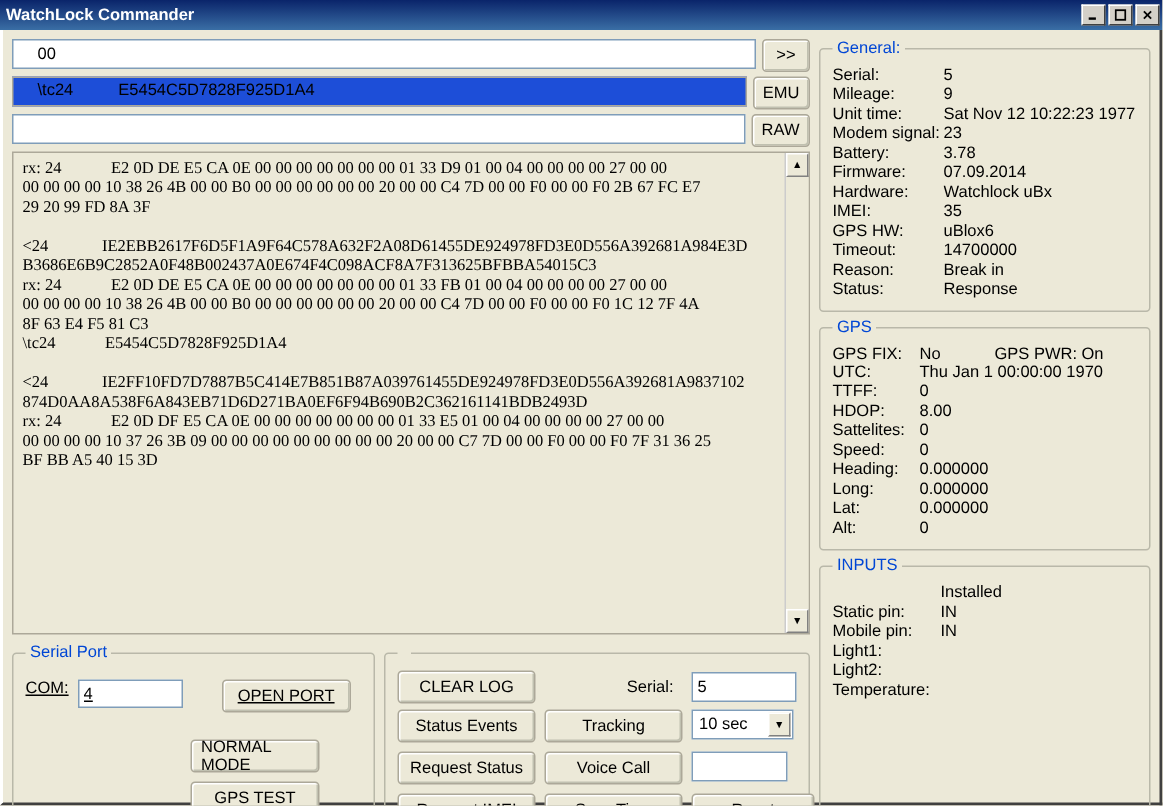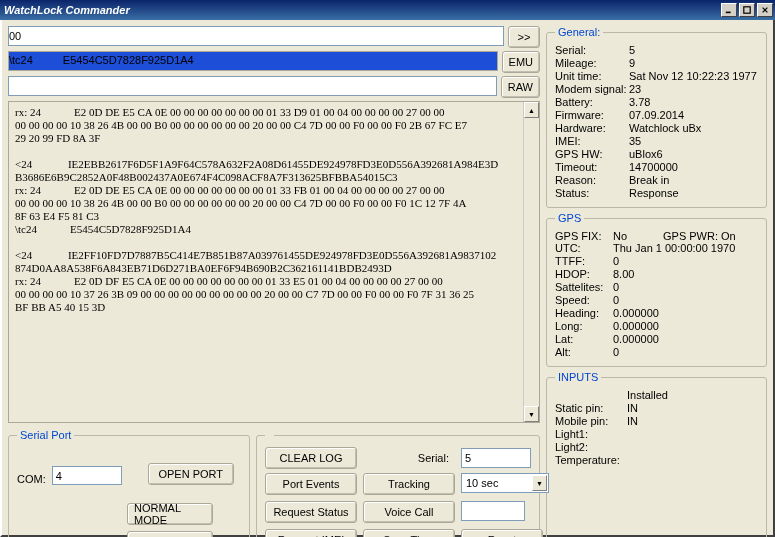--- a/index.html
+++ b/index.html
@@ -1,55 +1,55 @@
 <!DOCTYPE html>
 <html><head>
 <meta charset="utf-8">
 <style>
 * { box-sizing: border-box; margin: 0; padding: 0; font-family: "Tahoma", "MS Sans Serif", sans-serif; font-size: 11px; }
 body { background: #ece9d8; width: 775px; height: 537px; overflow: hidden; }
 
 .titlebar { height: 20px; background: linear-gradient(#0a246a, #3a6ea5); color: #fff; display: flex; align-items: center; padding: 0 2px 0 4px; font-weight: bold; }
-.titlebar .title { flex: 1; font-style: italic; }
+.titlebar .title { flex: 1; }
 .win-btns { display: flex; gap: 2px; }
 .win-btns button { width: 16px; height: 14px; background: #d4d0c8; border: 1px solid #fff; border-right-color:#404040; border-bottom-color:#404040; font-size:9px; line-height:10px; display:flex; align-items:center; justify-content:center; cursor:pointer; font-family: "Marlett", "Tahoma"; }
 .win-btns svg { width:8px; height:8px; }
 
 .window-body { border: 2px solid #d4d0c8; border-top: none; border-left-color:#fff; border-top-color:#fff; border-right-color:#404040; border-bottom-color:#404040; padding: 6px; height: 517px; background:#ece9d8; }
 
 .row { display:flex; gap:4px; margin-bottom:3px; }
 .col-left { width: 532px; }
 .col-right { flex:1; display:flex; flex-direction:column; gap:4px;justify-content:flex-end;}
 
-.input-text { background:#fff; border:1px solid #7f9db9; padding:2px 0; height:20px; }
+.input-text { background:#fff; border:1px solid #7f9db9; padding:2px 16px; height:20px; }
 .input-text.small { flex:1; }
 .btn { background:#ece9d8; border:1px solid #aca899; border-radius:3px; box-shadow: inset 1px 1px #fff, inset -1px -1px #c0c0b0; height:22px; padding:0 6px; cursor:pointer; min-width:32px; display:flex; align-items:center; justify-content:center; }
 .btn.wide { width: 86px; }
 .btn.wider { width: 92px;}
 
 .log-wrap { position:relative; border:1px solid #aca899; background:#ece9d8; margin-top:3px; height:322px; display:flex;}
 .log { flex:1; padding:4px 6px; font-family: "Tahoma"; font-size:11px; line-height:13px; white-space:pre-wrap; word-break:break-all; overflow:hidden; color:#000; }
 .sb { width:16px; background:#ece9d8; border-left:1px solid #ccc; display:flex; flex-direction:column; align-items:center; justify-content:space-between; }
 .sb-btn { width:15px; height:16px; background:#ece9d8; border:1px solid #fff; border-right-color:#808080; border-bottom-color:#808080; display:flex; align-items:center; justify-content:center; font-size:7px; }
 
 fieldset { border:1px solid #b9b8a9; border-radius:3px; padding:6px 8px 8px 8px; }
 legend { padding:0 3px; color:#0046d5; font-size:11px; background:#ece9d8; }
 
 .kv { display:grid; grid-template-columns: 74px 1fr; row-gap:1px; font-size:11px;}
 .kv span { white-space:nowrap; overflow:hidden; }
 .kv-gps { display:grid; grid-template-columns: 58px 50px 58px 30px; row-gap:1px;}
 .kv-gps2 { display:grid; grid-template-columns: 58px 1fr; row-gap:1px;}
 .kv-in { display:grid; grid-template-columns: 72px 1fr; row-gap:1px;}
 
-.serial-port-row { display:flex; gap:6px; align-items:flex-end; margin:16px 0; }
+.serial-port-row { display:flex; gap:6px; align-items:flex-start; margin:6px 0;text-decoration:underline; }
 .sp-com-input { width:70px; background:#fff; border:1px solid #7f9db9; padding:2px 3px; height:19px; }
 
 .bottom { display:flex; gap:6px; margin-top:6px; }
 .bottom fieldset { flex:1; }
-.select { background:#fff; border:1px solid #7f9db9; height:20px; display:flex; align-items:center; padding:0 0 0 4px; width:88px; position:relative;}
+.select { background:#fff; border:1px solid #7f9db9; height:20px; display:flex; align-items:center; padding:0 0 0 4px; width:68px; position:relative;}
 .select .arrow { position:absolute; right:1px; top:1px; bottom:1px; width:15px; background:#ece9d8; border:1px solid #fff; border-right-color:#808080; border-bottom-color:#808080; display:flex; align-items:center; justify-content:center; font-size:7px;}
 .tiny-input { background:#fff; border:1px solid #7f9db9; height:20px; width:64px; padding:0 3px;}
 
 </style>
 </head>
 <body>
 
 <div class="titlebar">
   <span class="title">WatchLock Commander</span>
   <div class="win-btns">
@@ -141,21 +141,21 @@
         </fieldset>
 
         <fieldset style="flex:1;">
           <legend>&nbsp;</legend>
           <div style="display:flex; align-items:center; gap:6px; margin-bottom:4px;">
             <div class="btn wider">CLEAR LOG</div>
             <div style="flex:1; text-align:right; padding-right:6px;">Serial:</div>
             <input class="tiny-input" style="width: 70px;" value="5">
           </div>
           <div style="display:grid; grid-template-columns: 92px 92px 70px; gap:6px 6px;">
-            <div class="btn wider">Port Events</div>
+            <div class="btn wider">Status Events</div>
             <div class="btn wider">Tracking</div>
             <div class="select">
               <span>10 sec</span>
               <div class="arrow">▼</div>
             </div>
             <div class="btn wider">Request Status</div>
             <div class="btn wider">Voice Call</div>
             <input class="tiny-input" value="" style="">
             <div class="btn wider">Request IMEI</div>
             <div class="btn wider">Sync Time</div>

